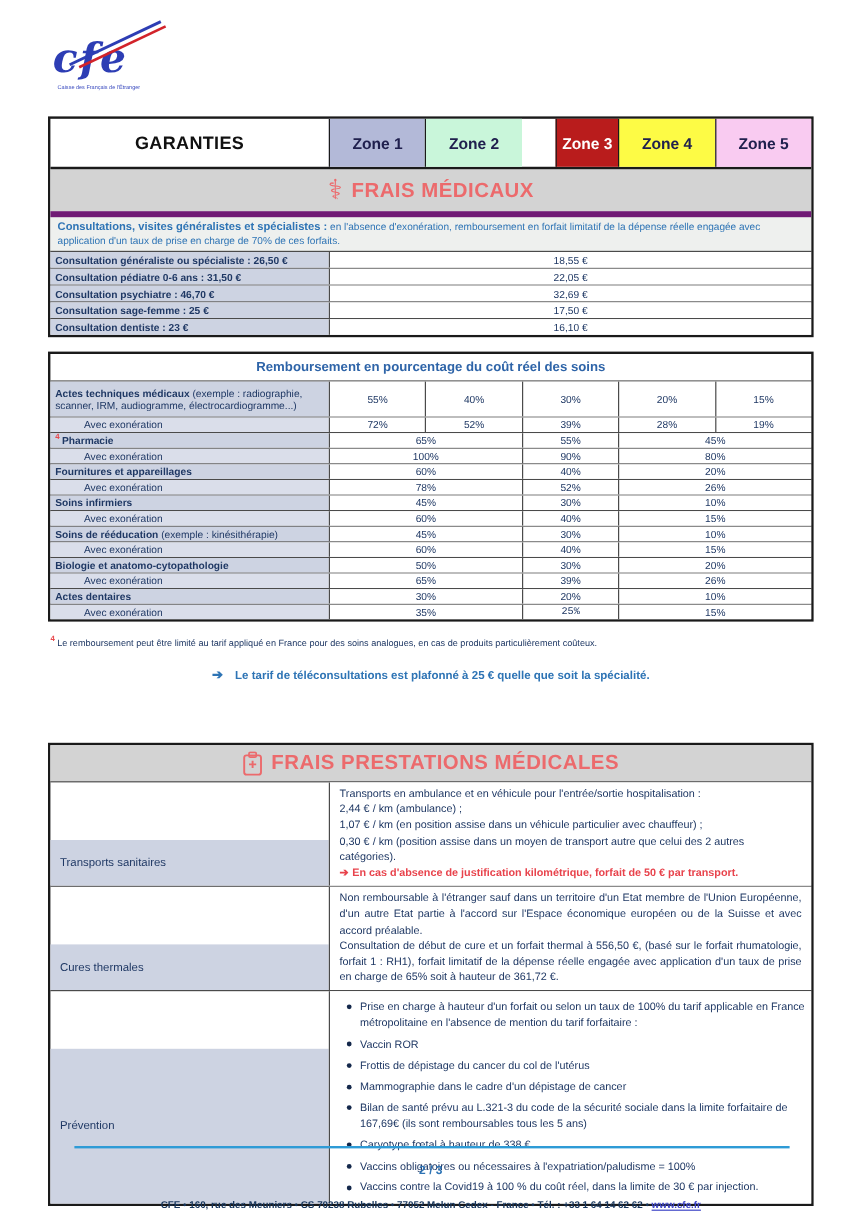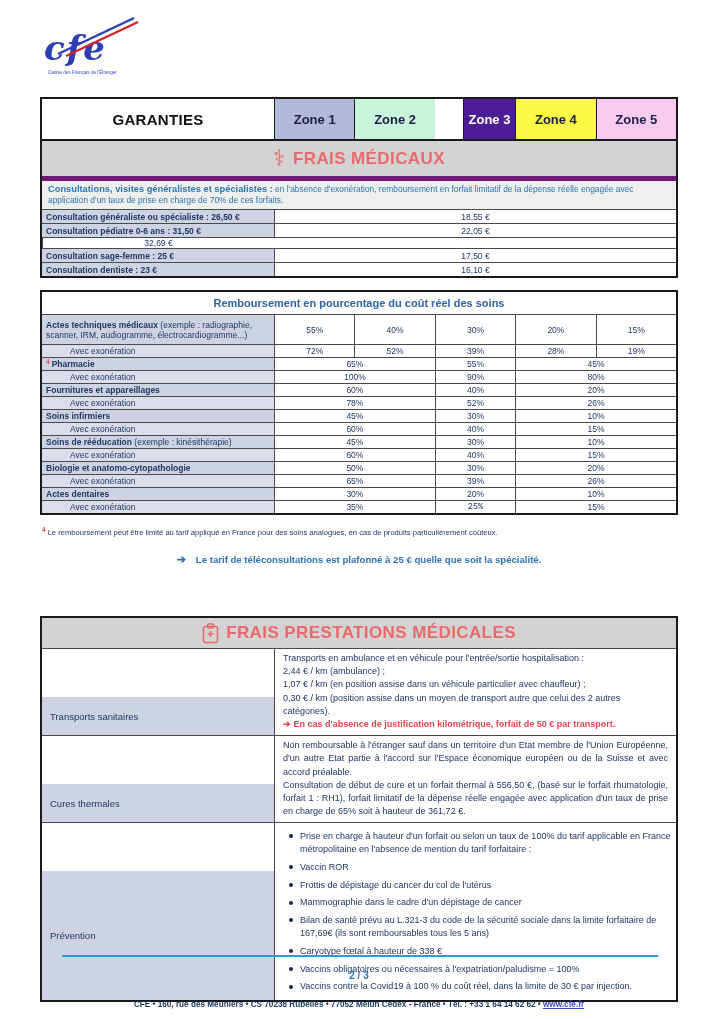--- a/index.html
+++ b/index.html
@@ -83,41 +83,42 @@
   </div>
 
   <div class="content">
 
     <div class="btable">
       <div class="hdr-row">
         <div class="garanties-cell">GARANTIES</div>
 
       <div class="zone-cell" style="background: rgb(179, 185, 216); color: rgb(32, 32, 78);">Zone 1</div>
           <div class="zone-cell" style="background: rgb(201, 246, 218); color: rgb(32, 32, 78);">Zone 2</div>
-          <div class="zone-cell" style="background: #4c1d95; color: rgb(255, 255, 255); margin-left: 28px;">Zone 3</div>
+          <div class="zone-cell" style="background: #b91c1c; color: rgb(255, 255, 255); margin-left: 28px;">Zone 3</div>
           <div class="zone-cell" style="background: rgb(253, 251, 69); color: rgb(32, 32, 78);">Zone 4</div>
           <div class="zone-cell" style="background: rgb(249, 203, 241); color: rgb(32, 32, 78);">Zone 5</div>
         </div>
       <div class="section-hdr">
         <span class="caduceus">⚕</span>
         <span>FRAIS MÉDICAUX</span>
       </div>
       <div class="desc-row">
         <b>Consultations, visites généralistes et spécialistes :</b><span> en l'absence d'exonération, remboursement en forfait limitatif de la dépense réelle engagée avec application d'un taux de prise en charge de 70% de ces forfaits.</span>
       </div>
       <div>
           <div class="trow2">
             <div class="tcell first lbl cons-left">Consultation généraliste ou spécialiste : 26,50 €</div>
             <div class="tcell val">18,55 €</div>
           </div>
           <div class="trow2">
             <div class="tcell first lbl cons-left">Consultation pédiatre 0-6 ans : 31,50 €</div>
             <div class="tcell val">22,05 €</div>
           </div>
           <div class="trow2">
+            <div class="tcell first lbl cons-left">Consultation psychiatre : 46,70 €</div>
             <div class="tcell val">32,69 €</div>
           </div>
           <div class="trow2">
             <div class="tcell first lbl cons-left">Consultation sage-femme : 25 €</div>
             <div class="tcell val">17,50 €</div>
           </div>
           <div class="trow2">
             <div class="tcell first lbl cons-left">Consultation dentiste : 23 €</div>
             <div class="tcell val">16,10 €</div>
           </div>

